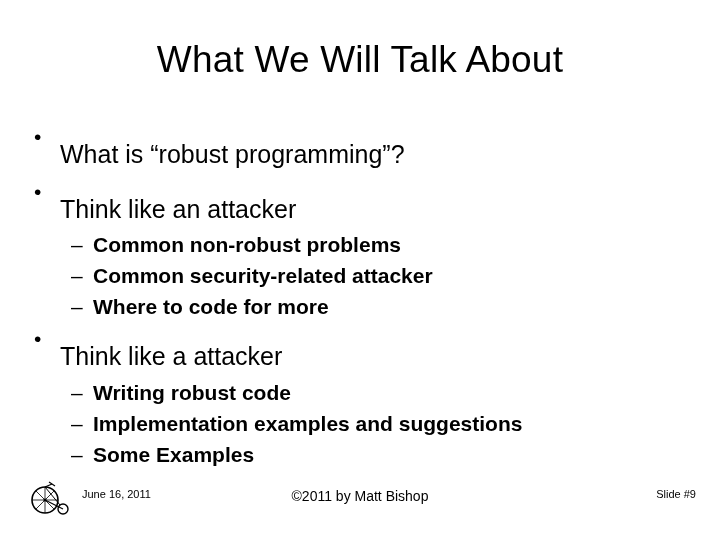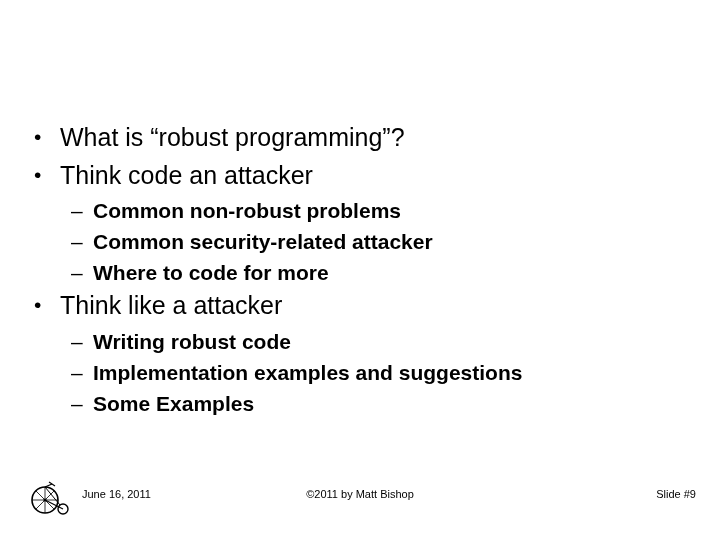--- a/index.html
+++ b/index.html
@@ -48,20 +48,21 @@
   }
   .lvl1 .bullet {
     width: 26px;
     flex: 0 0 26px;
     font-size: 21px;
     line-height: 1.15;
     text-align: left;
   }
   .lvl1 .txt {
     flex: 1 1 auto;
+    margin-top: 17px;
   }
   .lvl2 {
     display: flex;
     align-items: flex-start;
     font-size: 21px;
     line-height: 1.05;
     margin-left: 37px;
     margin-bottom: 9px;
     color: #000000;
   }
@@ -88,21 +89,21 @@
     top: 12px;
     font-size: 11px;
     color: #000000;
   }
   .footer-copy {
     position: absolute;
     left: 0;
     top: 12px;
     width: 720px;
     text-align: center;
-    font-size: 11px;
+    font-size: 14px;
     color: #000000;
   }
   .footer-slide {
     position: absolute;
     right: 24px;
     top: 12px;
     font-size: 11px;
     color: #000000;
   }
   .logo {
@@ -111,31 +112,32 @@
     top: 2px;
     width: 40px;
     height: 44px;
   }
 </style>
 </head>
 <body>
 
 <div class="slide">
 
+  <div class="slide-title">What We Will Talk About</div>
 
   <div class="body-list">
 
     <div class="lvl1">
       <span class="bullet">•</span>
       <span class="txt">What is “robust programming”?</span>
     </div>
 
     <div class="lvl1">
       <span class="bullet">•</span>
-      <span class="txt">Think code an attacker</span>
+      <span class="txt">Think like an attacker</span>
     </div>
 
     <div class="lvl2">
       <span class="bullet">–</span>
       <span class="txt">Common non-robust problems</span>
     </div>
 
     <div class="lvl2">
       <span class="bullet">–</span>
       <span class="txt">Common security-related attacker</span>

